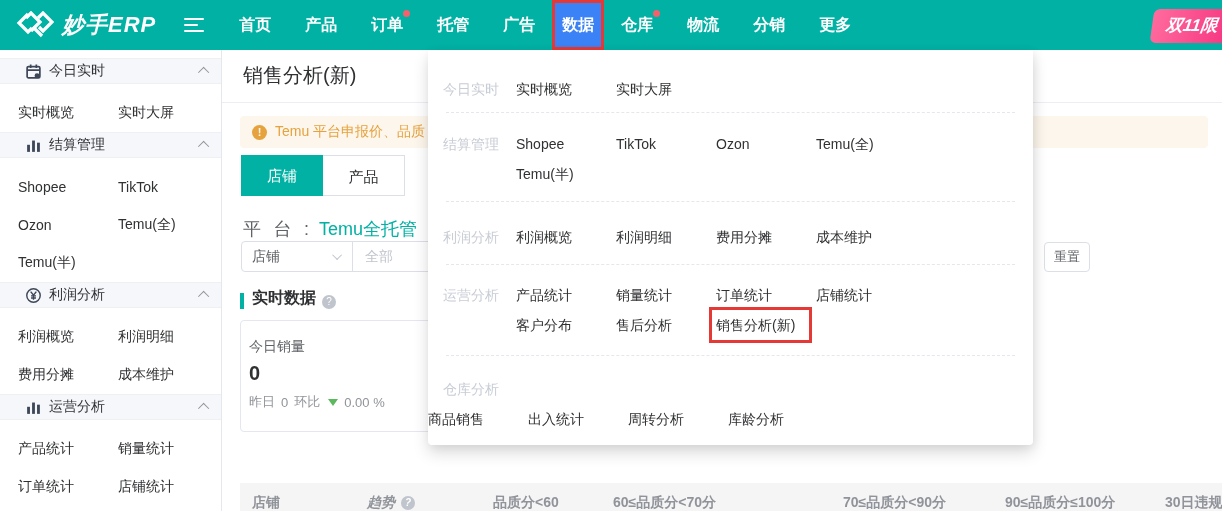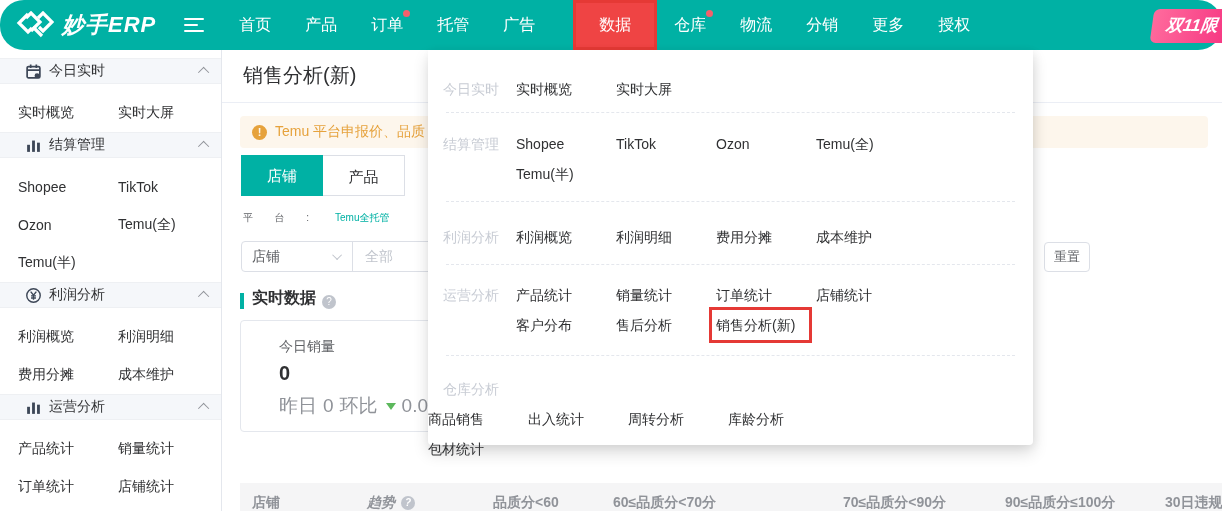--- a/index.html
+++ b/index.html
@@ -5,39 +5,39 @@
   * { margin:0; padding:0; box-sizing:border-box; }
   body { background:#888; }
   .root {
     position:relative; width:1222px; height:511px; overflow:hidden;
     background:#fff; font-family:"Liberation Sans","DejaVu Sans",sans-serif;
     font-size:14px; color:#303133;
   }
   
   .header {
     position:absolute; left:0; top:0; width:1222px; height:50px;
-    background:#00b1a4; display:flex; align-items:center; z-index:40;border-radius:24px;
+    background:#00b1a4; display:flex; align-items:center; z-index:40;
   }
   .logo { display:flex; align-items:center; margin-left:16px; cursor:pointer; }
   .logo svg { display:block; }
   .logo-text { color:#fff; font-size:22px; font-weight:bold; font-style:italic; margin-left:8px; letter-spacing:1px; }
   .hamburger { margin-left:28px; width:20px; cursor:pointer; }
   .hamburger i { display:block; height:2.5px; background:#fff; border-radius:2px; margin:3.5px 0; }
   .hamburger i:nth-child(2){ width:14px; }
   .nav { display:flex; align-items:center; height:50px; margin-left:18px; }
   .nav-item {
-    position:relative; color:#fff; font-size:16px; font-weight:normal;
+    position:relative; color:#fff; font-size:16px; font-weight:bold;
     padding:0 17px; height:50px; line-height:50px; cursor:pointer; white-space:nowrap;
   }
   .nav-item .dot {
     position:absolute; top:10px; right:10px; width:7px; height:7px;
     border-radius:50%; background:#f4606c;
   }
   .nav-item.active {
-    background:#ef4444; border:3px solid #e53935; line-height:44px; padding:0 23px;margin-left:21px;
+    background:#3b82f6; border:3px solid #e53935; line-height:44px; padding:0 7px;
   }
   .promo {
     position:absolute; right:-16px; top:9px; transform:skewX(-8deg);
     background:linear-gradient(100deg,#ff6b9d,#f5317f);
     color:#fff; font-weight:bold; font-style:italic; font-size:17px;
     padding:5px 20px 6px 14px; border-radius:6px; cursor:pointer; white-space:nowrap;
   }
   
   .sidebar {
     position:absolute; left:0; top:50px; width:222px; height:461px;
@@ -66,21 +66,21 @@
     padding:0 12px; color:#e6a23c; font-size:14px; overflow:hidden; white-space:nowrap;
   }
   .warn-ico {
     flex:none; width:15px; height:15px; border-radius:50%; background:#e6a23c;
     color:#fdf6ec; font-size:11px; font-weight:bold; text-align:center; line-height:15px; margin-right:8px;
   }
   .tabs { position:absolute; left:19px; top:105px; display:flex; }
   .tab { width:82px; height:41px; line-height:41px; text-align:center; font-size:15px; cursor:pointer; }
   .tab.active { background:#00b1a4; color:#fff; }
   .tab.plain { background:#fff; color:#303133; border:1px solid #dcdfe6; border-left:none; }
-  .platform { position:absolute; left:21px; top:161px; font-size:10px; color:#606266; display:flex;gap:16px; }
+  .platform { position:absolute; left:21px; top:167px; font-size:18px; color:#606266; display:flex; }
   .platform .plabel { display:inline-block; width:66px; text-align-last:justify; }
   .platform .pvalue { color:#00b1a4; margin-left:10px; cursor:pointer; }
   .filter {
     position:absolute; left:19px; top:191px; width:560px; height:31px;
     border:1px solid #dcdfe6; border-radius:4px; display:flex; align-items:center; background:#fff;
   }
   .filter .sel { width:110px; display:flex; align-items:center; padding:0 10px; color:#606266; cursor:pointer; }
   .filter .sel .chev-d {
     margin-left:auto; width:7px; height:7px; border-left:1.5px solid #c0c4cc; border-bottom:1.5px solid #c0c4cc;
     transform:rotate(-45deg) translateY(-2px);
@@ -94,25 +94,25 @@
   }
   .sec-head { position:absolute; left:18px; top:238px; display:flex; align-items:flex-end; }
   .sec-bar { width:4px; height:16px; background:#00b1a4; }
   .sec-title { margin-left:8px; font-size:16px; font-weight:bold; color:#303133; }
   .help-ico {
     display:inline-block; width:14px; height:14px; border-radius:50%; background:#c0c4cc;
     color:#fff; font-size:10px; text-align:center; line-height:14px; margin-left:6px; cursor:pointer;
   }
   .stat-card {
     position:absolute; left:18px; top:270px; width:350px; height:112px;
-    border:1px solid #e4e7ed; border-radius:4px; padding:17px 38px; background:#fff;
+    border:1px solid #e4e7ed; border-radius:4px; padding:17px 8px; background:#fff;
   }
   .stat-card .c-title { color:#606266; font-size:14px; }
   .stat-card .c-value { color:#303133; font-size:20px; font-weight:bold; margin-top:6px; }
-  .stat-card .c-sub { margin-top:8px; font-size:19px; color:#909399; display:flex; align-items:center; }
+  .stat-card .c-sub { margin-top:8px; font-size:13px; color:#909399; display:flex; align-items:center; }
   .stat-card .c-sub .sp { margin-right:6px; }
   .tri-down {
     width:0; height:0; border-left:5px solid transparent; border-right:5px solid transparent;
     border-top:7px solid #5cb85c; margin:0 6px 0 2px;
   }
   .table-head {
     position:absolute; left:18px; right:0; top:433px; height:78px; background:#f5f5f6;
   }
   .th { position:absolute; top:11px; color:#909399; font-size:14px; font-weight:bold; white-space:nowrap; display:flex; align-items:center; }
   
@@ -156,21 +156,20 @@
       <div class="nav-item"><span>首页</span></div>
       <div class="nav-item"><span>产品</span></div>
       <div class="nav-item"><span>订单</span><i class="dot"></i></div>
       <div class="nav-item"><span>托管</span></div>
       <div class="nav-item"><span>广告</span></div>
       <div class="nav-item active"><span>数据</span></div>
       <div class="nav-item"><span>仓库</span><i class="dot"></i></div>
       <div class="nav-item"><span>物流</span></div>
       <div class="nav-item"><span>分销</span></div>
       <div class="nav-item"><span>更多</span></div>
-      <div class="nav-item"><span>授权</span></div>
     </div>
     <div class="promo">双11限</div>
   </div>
 
   <div class="sidebar">
 
     <div class="sb-head">
       <span class="sb-ico">
         <svg width="17" height="17" viewBox="0 0 24 24" fill="none" stroke="currentColor" stroke-width="2.4">
           <rect x="3" y="5" width="18" height="16" rx="2"></rect>
@@ -366,18 +365,17 @@
     </div>
     <div class="dd-divider"></div>
 
     <div class="dd-group g5">
       <div class="dd-label">仓库分析</div>
       <div class="dd-items">
         <span class="dd-item">商品销售</span>
         <span class="dd-item">出入统计</span>
         <span class="dd-item">周转分析</span>
         <span class="dd-item">库龄分析</span>
-        <span class="dd-item">包材统计</span>
       </div>
     </div>
   </div>
 
 </div>
 
 </body></html>

